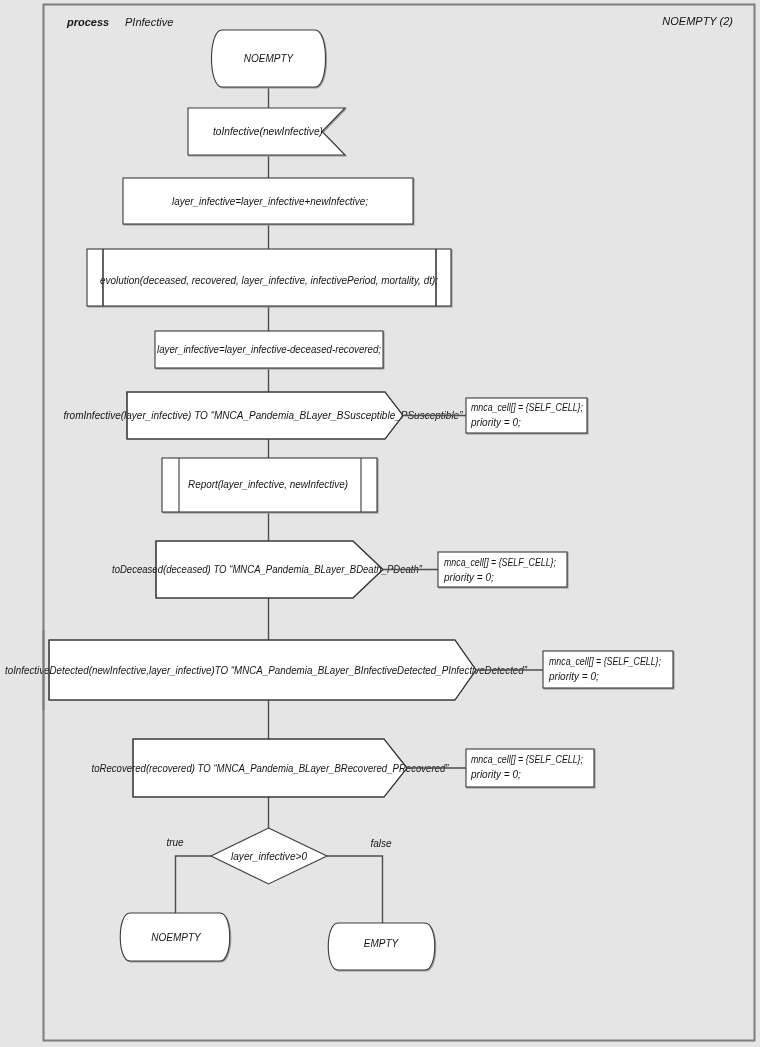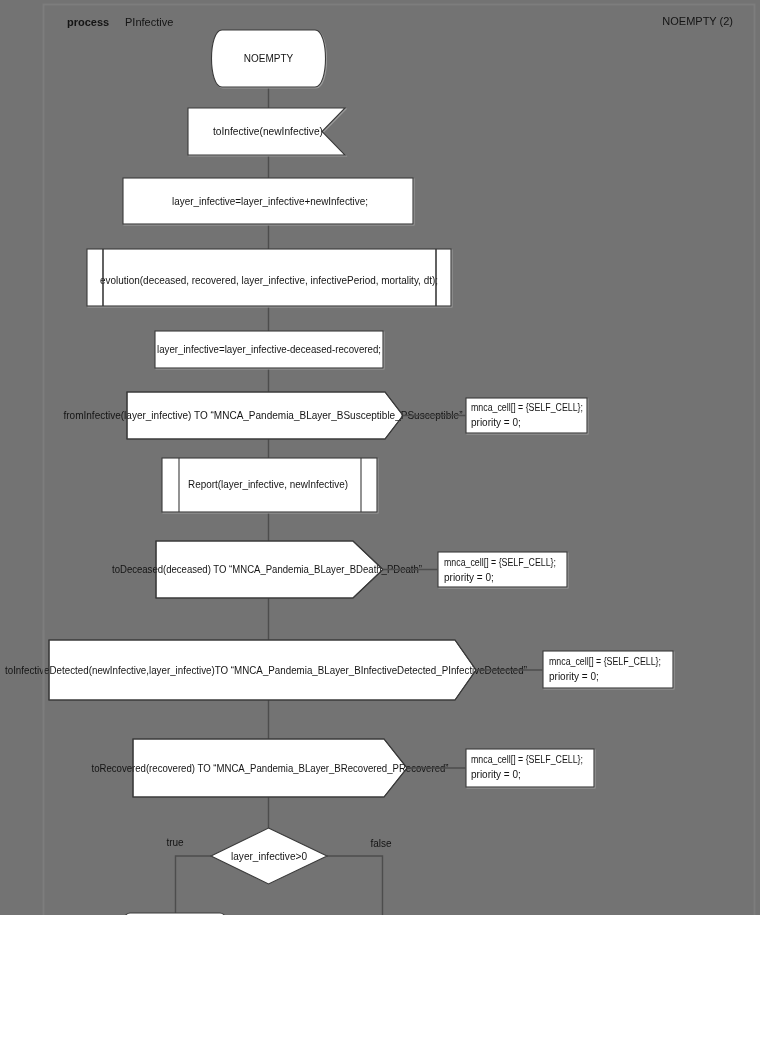--- a/index.html
+++ b/index.html
@@ -1,21 +1,22 @@
 <!DOCTYPE html>
 <html><head>
 <meta charset="utf-8">
 <style>
   html,body { margin:0; padding:0; background:#ffffff; }
   #canvas {
     position:relative;
-    width:760px; height:915px;
-    background:#737373;
+    width:760px; height:1047px;
+    background:#e5e5e5;
     font-family:"Liberation Sans", sans-serif;
     overflow:hidden;
+    font-style:italic;
   }
   svg { position:absolute; left:0; top:0; }
   .shape   { fill:#ffffff; stroke:#3a3a3a; stroke-width:1.1; }
   .shadow  { filter:drop-shadow(1px 1.2px 0px #9a9a9a); }
   .outline { fill:none; stroke:#3a3a3a; stroke-width:1.1; }
   .flowline{ stroke:#4d4d4d; stroke-width:1.4; fill:none; }
   .border  { fill:none; stroke:#7d7d7d; stroke-width:2; }
   .lbl     { fill:#141414; font-size:10px; }
   .lbl-hdr { fill:#141414; font-size:11px; }
   .bold    { font-weight:bold; }

